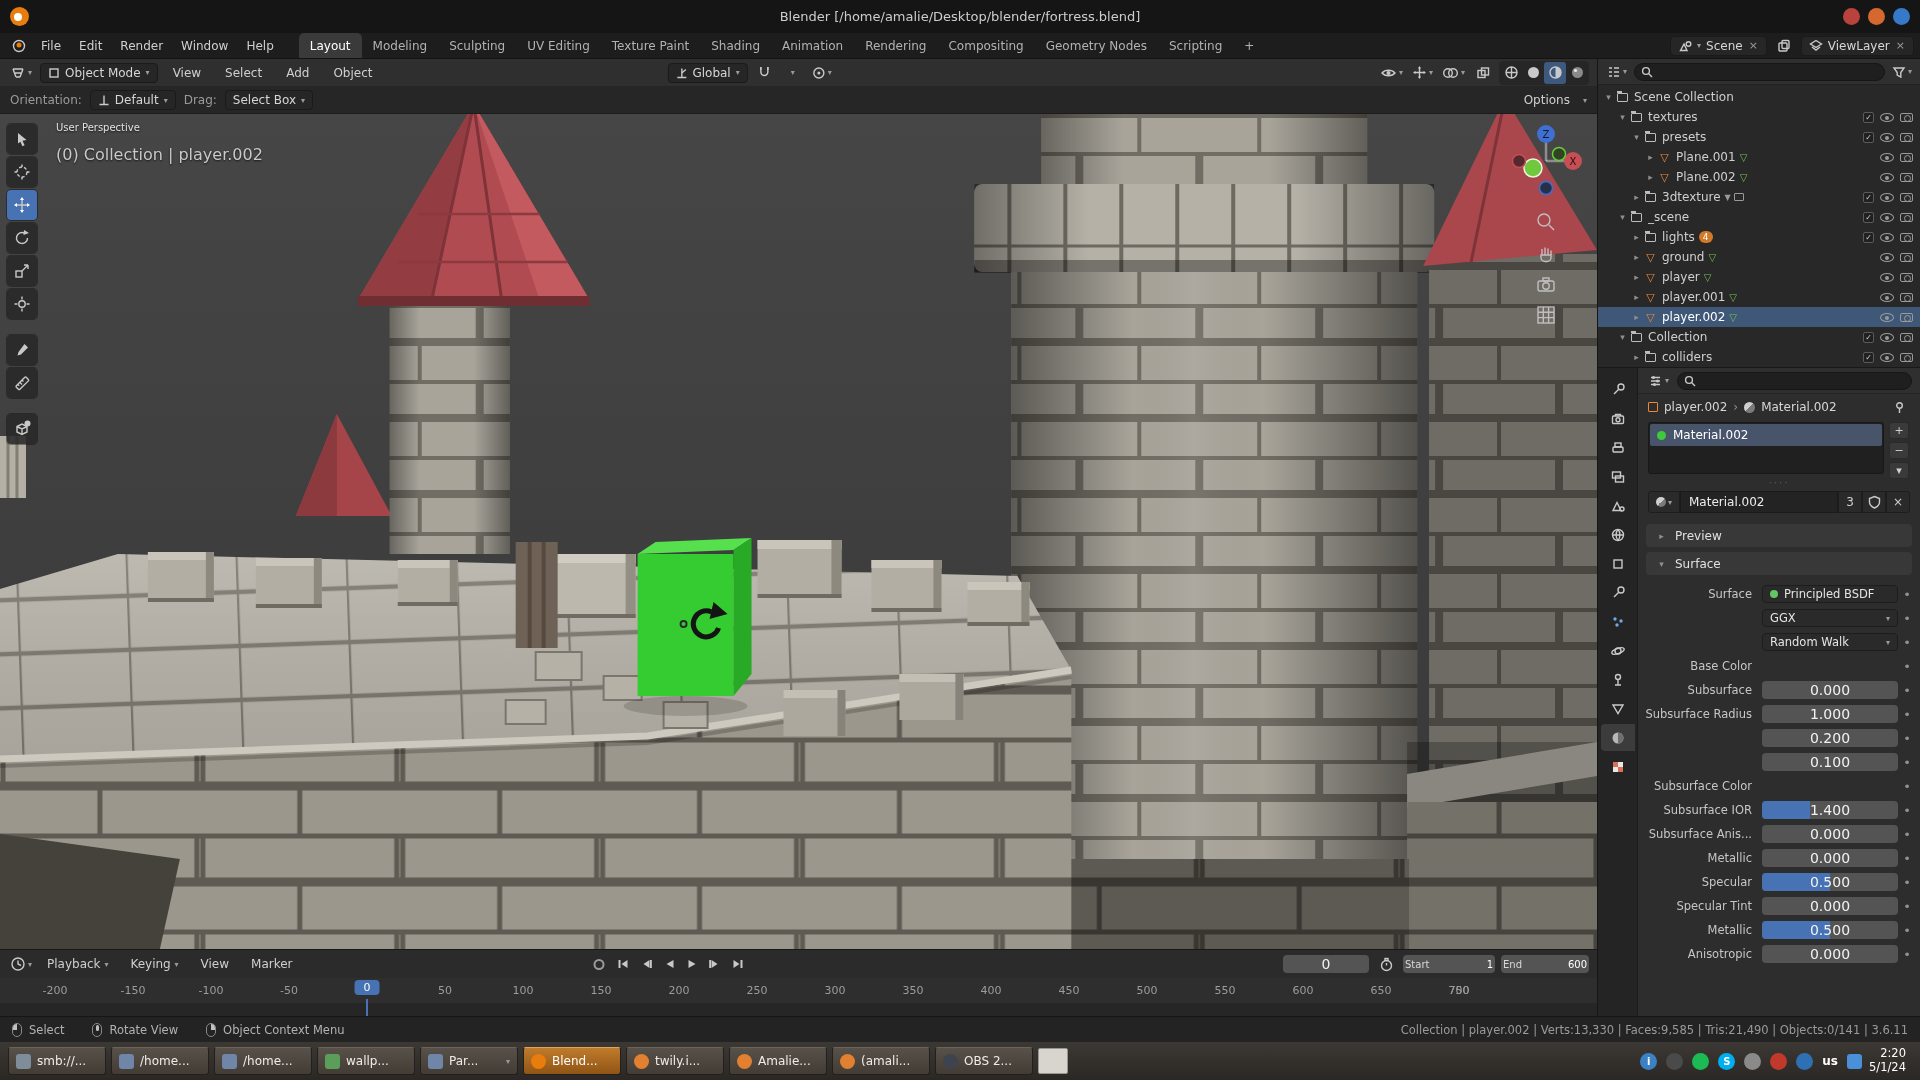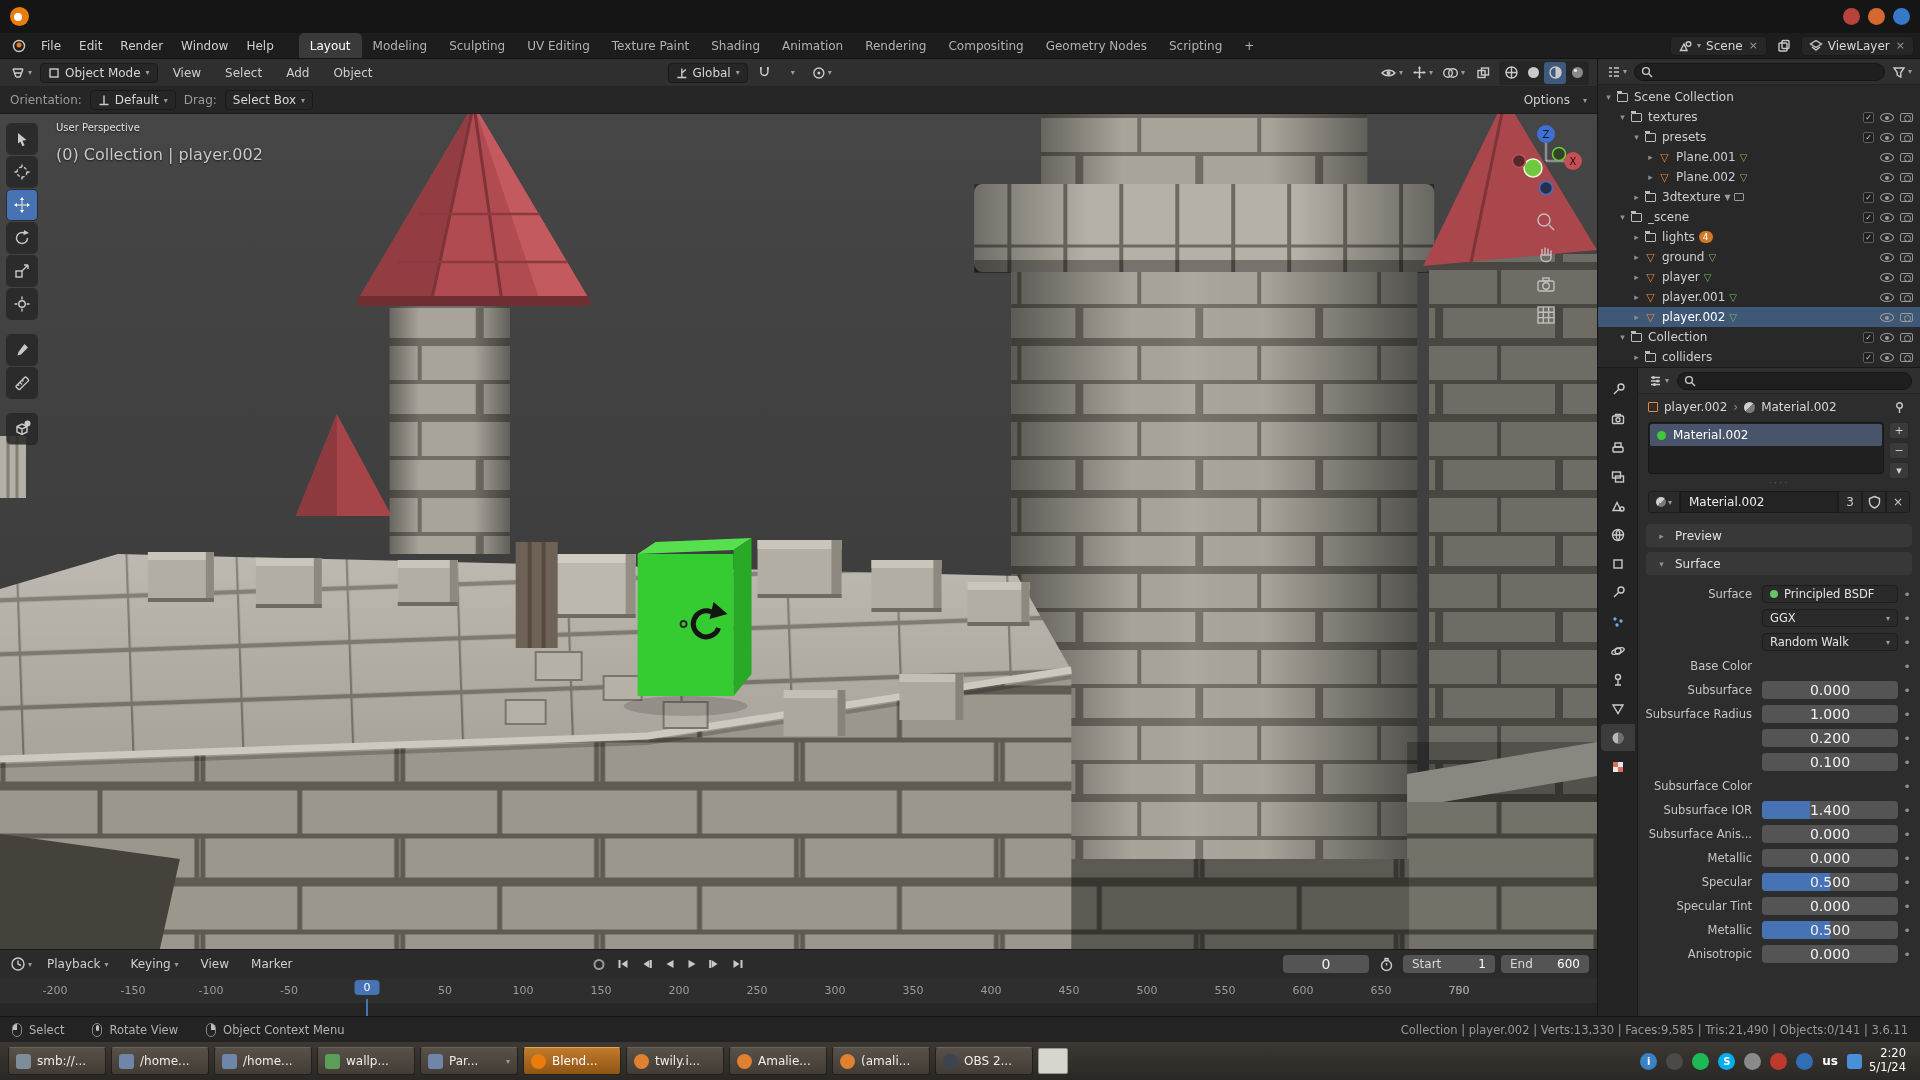--- a/index.html
+++ b/index.html
@@ -60,21 +60,21 @@
 .timeline{flex:0 0 67px;display:flex;flex-direction:column;background:#2b2b2b;border-top:1px solid #191919}
 .tl-header{height:28px;display:flex;align-items:center;padding:0 8px;gap:4px;position:relative}
 .tl-center{position:absolute;left:42%;transform:translateX(-50%);display:flex;align-items:center;gap:3px}
 .tl-right{margin-left:auto;display:flex;align-items:center;gap:6px}
 .tr-btn{width:20px;height:20px;display:flex;align-items:center;justify-content:center;border-radius:3px}
 .rec{width:11px;height:11px;border:2px solid #9a9a9a;border-radius:50%;margin-right:6px}
 .w-slider{position:relative;height:18px;background:#545454;border-radius:4px;overflow:hidden;display:flex;align-items:center;justify-content:center;color:#f2f2f2;font-size:14px}
 .w-fill{position:absolute;left:0;top:0;bottom:0;background:#4772b3}
 .w-val{position:relative;z-index:1}
 .framebox{width:86px}
-.sefield{height:18px;background:#545454;border-radius:4px;display:flex;align-items:center;gap:8px;padding:0 9px;font-size:12px}
+.sefield{height:18px;background:#545454;border-radius:4px;display:flex;align-items:center;gap:8px;padding:0 2px;font-size:10px}
 .sefield .sl{color:#d8d8d8}.sefield .sv{color:#fff;margin-left:auto}
 .tl-ruler{position:relative;flex:1;background:#2e2e2e;overflow:hidden}
 .tl-track{position:absolute;left:0;right:0;bottom:0;height:13px;background:#262626}
 .tick{position:absolute;top:6px;transform:translateX(-50%);color:#9c9c9c;font-size:11px}
 .playhead{position:absolute;top:2px;transform:translateX(-50%);background:#4772b3;color:#fff;font-size:11px;padding:1px 9px;border-radius:4px;z-index:2}
 .playline{position:absolute;width:2px;top:21px;bottom:0;background:#4772b3;transform:translateX(-50%)}
 
 
 .right-col{width:322px;display:flex;flex-direction:column;background:#2d2d2d}
 .outliner{flex:0 0 308px;background:#282828;border-bottom:1px solid #191919;display:flex;flex-direction:column}
@@ -162,20 +162,21 @@
 .clock .cal{width:15px;height:15px;border-radius:3px;background:#4a90d9}
 .clock .col{display:flex;flex-direction:column;align-items:flex-end;line-height:1.2;font-size:11.5px}
 </style>
 </head>
 <body>
 
 <div class="app">
 
   <div class="titlebar">
     <span class="blogo"></span>
+    <div class="title">Blender [/home/amalie/Desktop/blender/fortress.blend]</div>
     <div class="tb-badges">
       <span class="badge-c" style="background:#b8423c"></span>
       <span class="badge-c" style="background:#d4682f"></span>
       <span class="badge-c" style="background:#3679c8"></span>
     </div>
   </div>
 
   <div class="topbar">
     <span class="menu-item" style="padding:0 5px">
       <svg class="ic" width="16" height="16">

